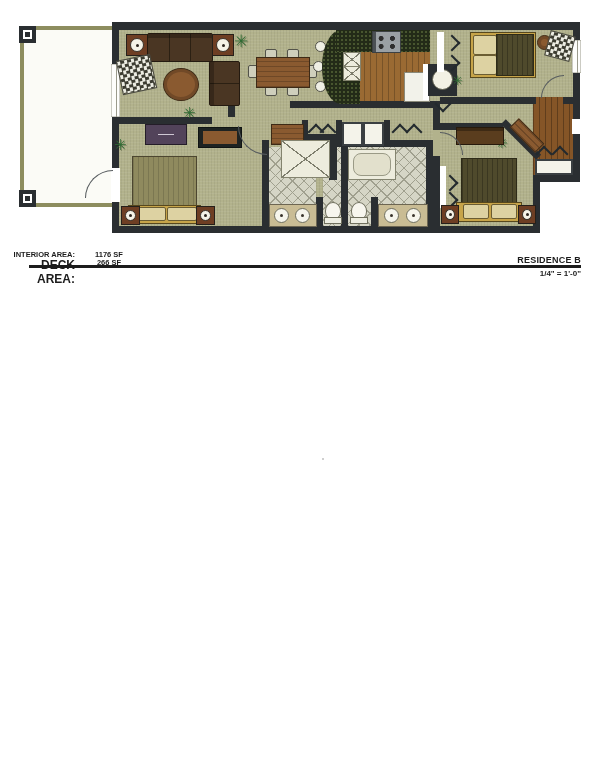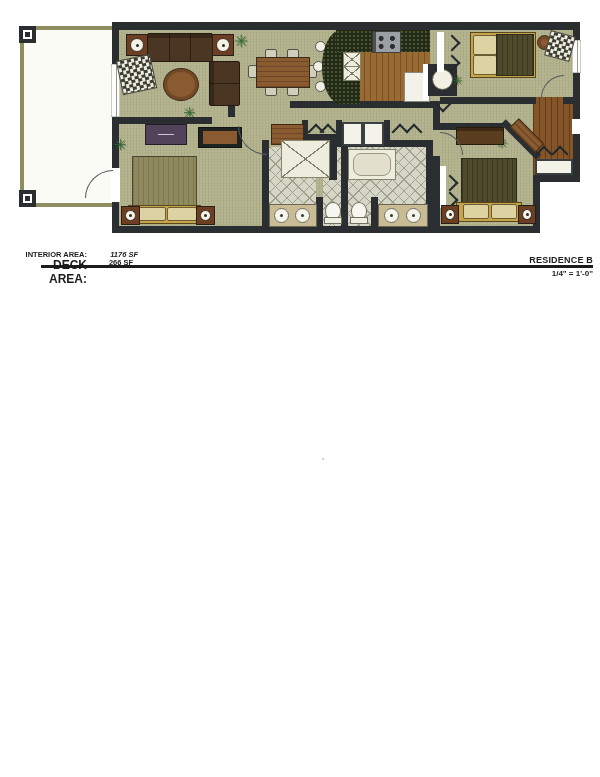--- a/index.html
+++ b/index.html
@@ -228,24 +228,24 @@
     <div class="toilet" style="left:351px;top:202px;"></div>
     <div class="vanity" style="left:378px;top:204px;width:48px;height:21px;"></div>
     <div class="csink" style="left:384px;top:208px;width:13px;height:13px;"></div>
     <div class="csink" style="left:406px;top:208px;width:13px;height:13px;"></div>
 
     <div class="arc tl" style="left:85px;top:170px;width:27px;height:27px;"></div>
 
     <div class="abs" style="left:322px;top:458px;width:2px;height:2px;background:#bfbfbf;border-radius:50%;"></div>
   </div>
 
-  <div class="abs" style="left:16px;top:248px;width:520px;height:34px;">
+  <div class="abs" style="left:4px;top:248px;width:520px;height:34px;">
     <div>
       <span class="tb" style="left: 0px; top: 2px; width: 71px; text-align: right; font-size: 7.5px; position: absolute;">INTERIOR AREA:</span>
-      <span class="tb" style="left: 88px; top: 2px; width: 34px; text-align: right; font-size: 7.5px; position: absolute; font-style: italic;">1176 SF</span>
+      <span class="tb" style="left: 88px; top: 2px; width: 34px; text-align: center; font-size: 7.5px; position: absolute;">1176 SF</span>
     </div>
     <div>
       <span class="tb" style="left: 0px; top: 10px; width: 71px; text-align: right; font-size: 12px; position: absolute;">DECK AREA:</span>
       <span class="tb" style="left: 88px; top: 10px; width: 34px; text-align: center; font-size: 7.5px; position: absolute;">266 SF</span>
     </div>
     <span class="tb" style="left: 377px; top: 7px; width: 200px; text-align: right; font-size: 9px; letter-spacing: 0.2px; position: absolute;">RESIDENCE B</span>
     <div class="rule" style="left:25px;top:17px;width:552px;height:2.5px;"></div>
     <span class="tb" style="left: 377px; top: 21px; width: 200px; text-align: right; font-size: 8px; position: absolute;">1/4" = 1'-0"</span>
   </div>
 </div>

